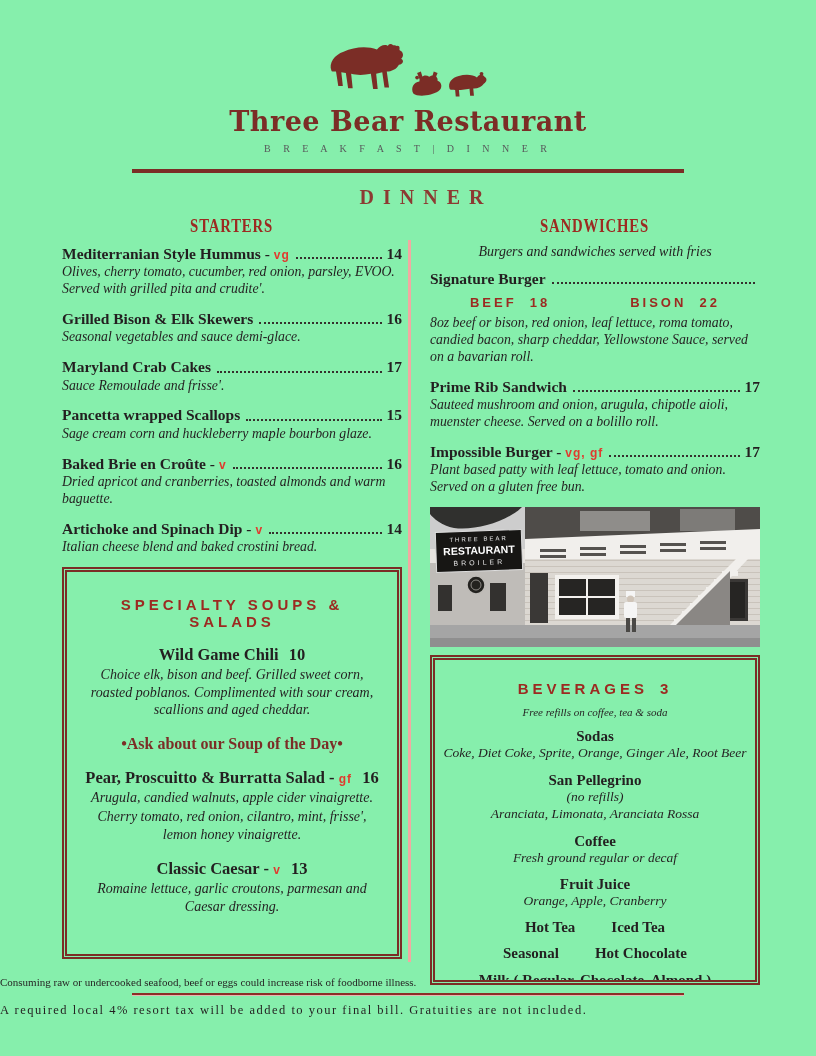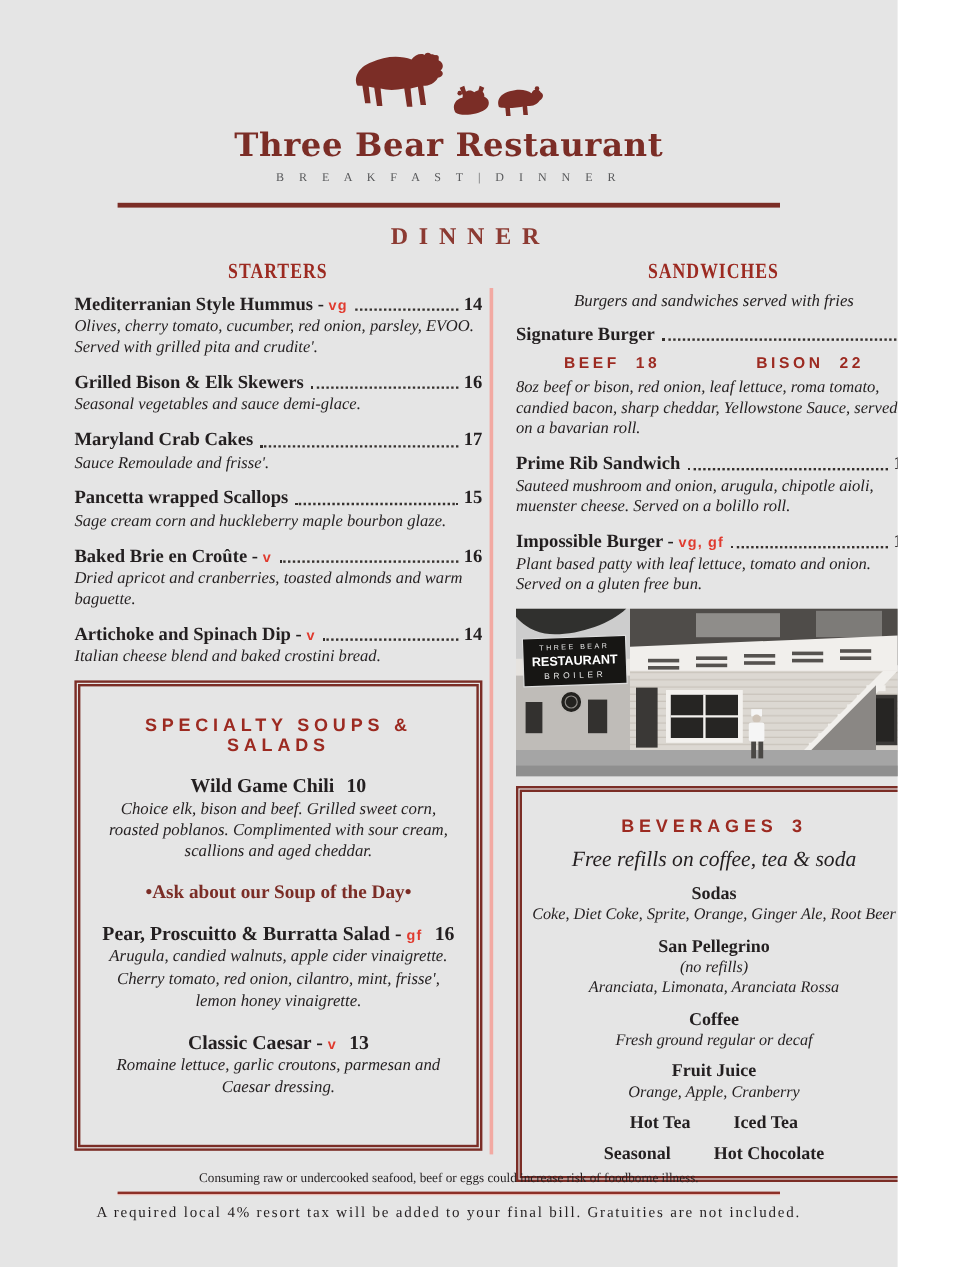--- a/index.html
+++ b/index.html
@@ -3,21 +3,21 @@
 <meta charset="utf-8">
 <style>
   :root{
     --maroon:#7b2d26; --header-red:#9c2a21; --accent-red:#e03a2e;
     --divider-pink:#f2a9a2; --tagline-gray:#58595b; --text:#231f20;
   }
   *{box-sizing:border-box;}
   html,body{margin:0;padding:0;}
   body{width:816px;height:1056px;background:#fff;color:var(--text);
        font-family:"Liberation Serif",serif;}
-  .page{position:relative;width:748px;height:1056px;overflow:hidden;background:#e5e5e5;}
+  .page{position:relative;width:816px;height:1056px;overflow:hidden;background:#86efac;}
 
   
   .header{position:absolute;top:42px;left:0;right:0;text-align:center;}
   .logo-bears{height:72px;}
   .logo-bears svg{width:190px;height:72px;}
   .logo-name{font-family:"DejaVu Serif",serif;font-weight:bold;font-size:27px;
              color:var(--maroon);letter-spacing:0.5px;margin-top:-6px;line-height:1.05;}
   .logo-tagline{font-size:10px;letter-spacing:5px;color:var(--tagline-gray);
                 margin-top:7px;font-family:"Liberation Serif",serif;}
   .double-rule{width:552px;margin:15px auto 0;height:2px;
@@ -57,28 +57,28 @@
   .box-title .box-title-price{margin-left:12px;}
 
   .specialty-box{margin-top:0px;height:392px;padding:24px 14px;}
   .sp-name{font-weight:bold;font-size:16.5px;margin-top:15px;line-height:1.2;}
   .sp-price{margin-left:6px;}
   .sp-desc{font-style:italic;font-size:14px;line-height:1.28;margin-top:1px;}
   .sp-callout{color:var(--maroon);font-weight:bold;font-size:16px;margin-top:16px;}
 
   .photo{margin-top:8px;width:330px;height:140px;line-height:0;}
   .bev-box{margin-top:8px;height:330px;padding:20px 2px;}
-  .bev-subtitle{font-style:italic;font-size:18px;margin-top:9px;}
+  .bev-subtitle{font-style:italic;font-size:11px;margin-top:9px;}
   .bev-name{font-weight:bold;font-size:15px;margin-top:9px;line-height:1.2;}
   .bev-detail{font-style:italic;font-size:13.5px;line-height:1.25;}
   .bev-pair{display:flex;justify-content:center;gap:36px;font-weight:bold;
             font-size:15px;margin-top:9px;}
 
   
-  .footer{position:absolute;top:976px;left:0;right:0;text-align:center;}
+  .footer{position:absolute;top:976px;left:0;right:0;}
   .footer-note1{font-size:11px;}
   .footer-rule{width:552px;margin:5px auto 8px;height:0;
                border-top:2px solid #8c2f27;box-shadow:0 1px 0 #e9b7b1;}
   .footer-note2{font-size:12.5px;letter-spacing:1.5px;}
 </style>
 </head>
 <body>
 
 <div class="page">
 

